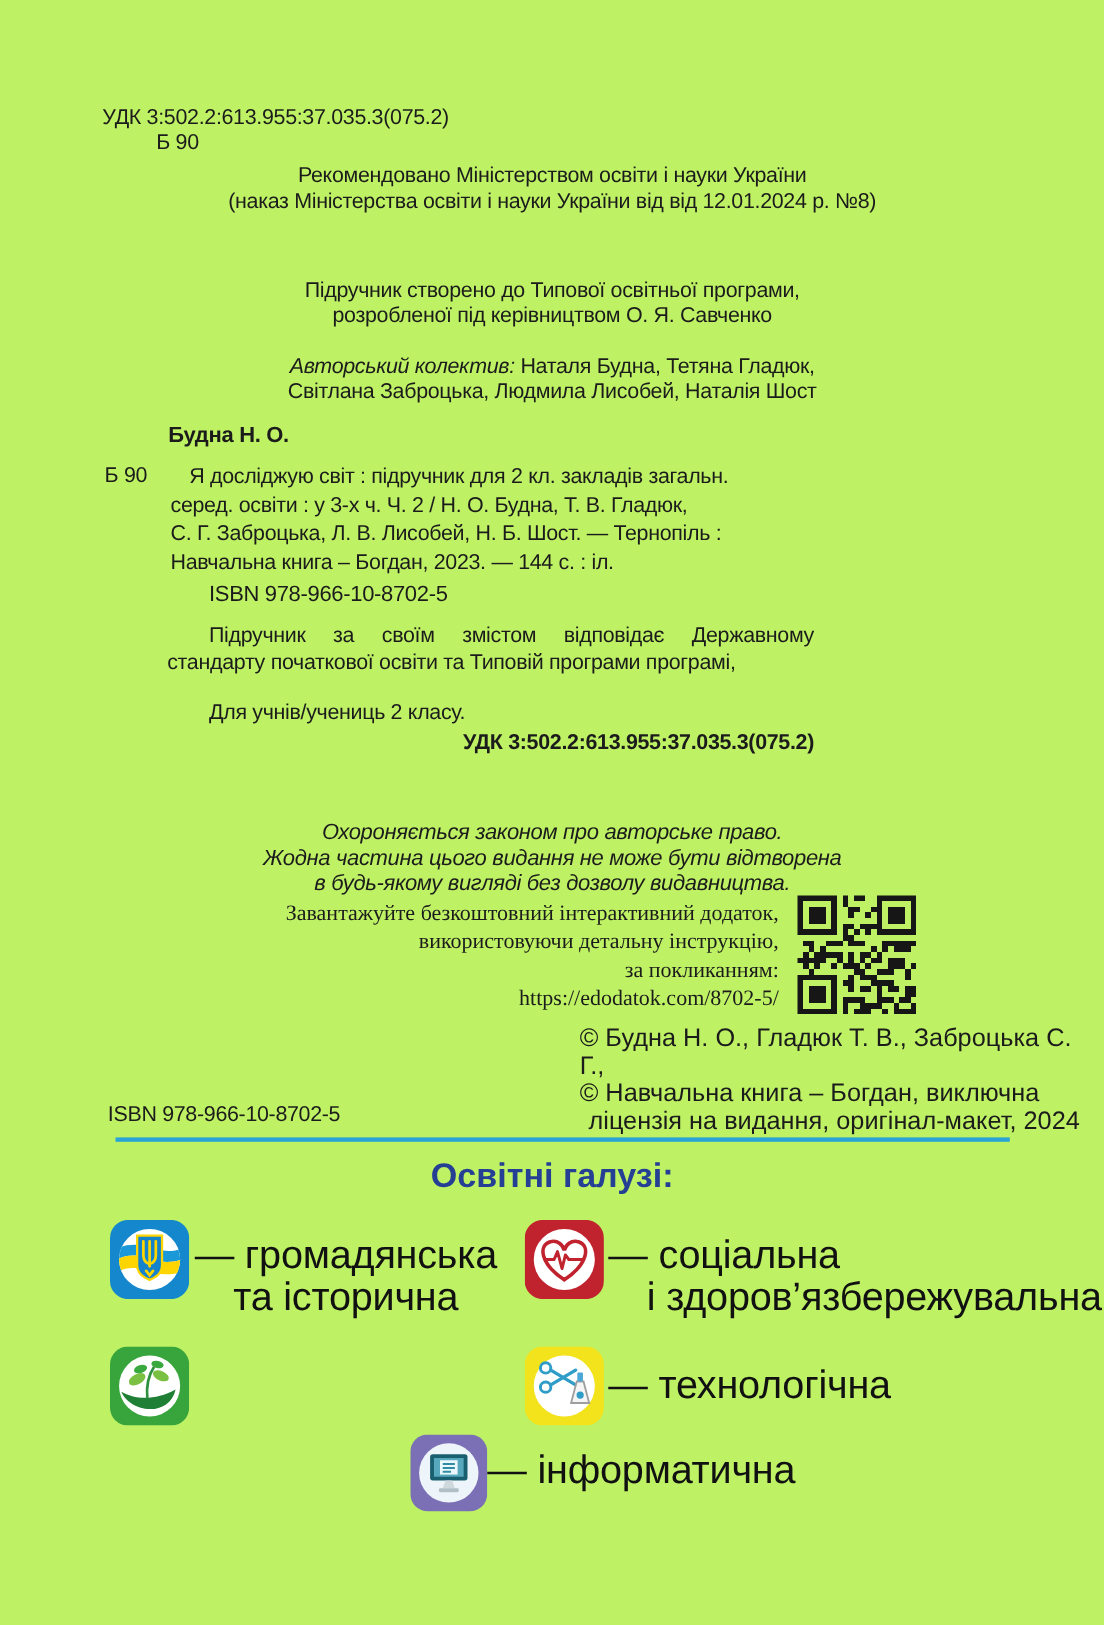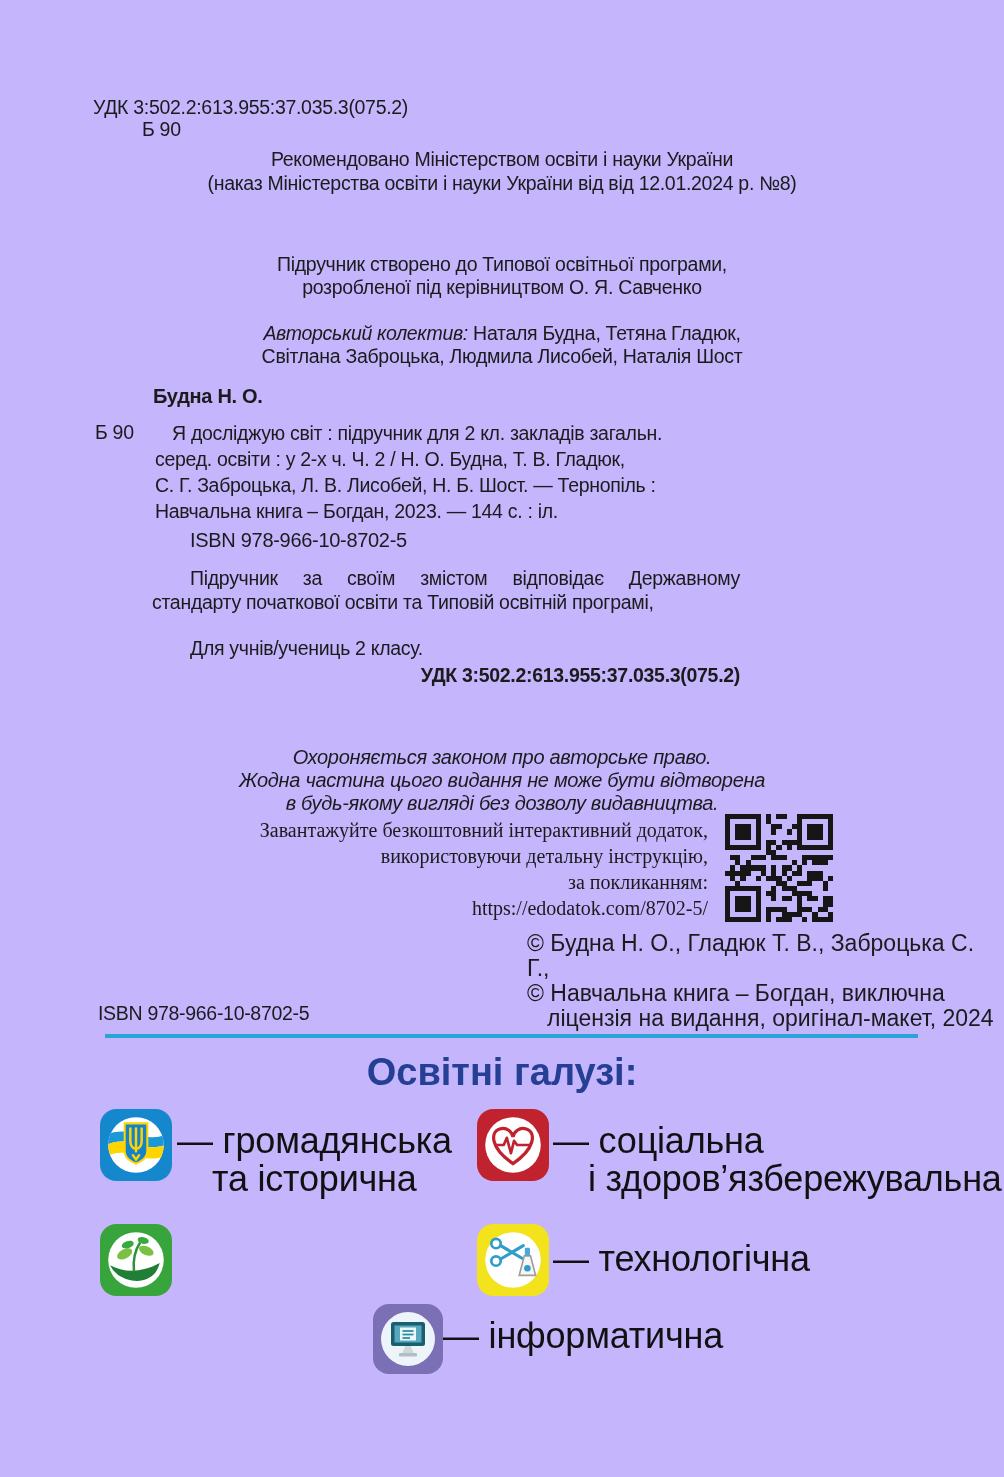--- a/index.html
+++ b/index.html
@@ -1,18 +1,18 @@
 <!DOCTYPE html>
 <html><head>
 <meta charset="utf-8">
 <style>
   * { margin:0; padding:0; box-sizing:border-box; }
   html,body { background:#ffffff; }
   .page {
-    position:relative; width:1004px; height:1477px; background:#c4b5fd;
+    position:relative; width:1004px; height:1477px; background:#bef264;
     font-family:"Liberation Sans", sans-serif; color:#1b1b1b; overflow:hidden;
   }
   .abs { position:absolute; }
   .t { font-size:19.5px; line-height:24px; letter-spacing:-0.3px; }
   .center { left:0; right:0; text-align:center; }
   .bold { font-weight:bold; }
   .ital { font-style:italic; }
 
   .rec-block div { line-height:23.5px; }
   .prog-block div { line-height:23px; }
@@ -28,25 +28,25 @@
 
   .legal-block div { line-height:23px; font-size:20px; }
 
   .app-note { width:500px; text-align:right;
     font-family:"Liberation Serif", serif; letter-spacing:0; }
   .app-note div { font-size:20px; line-height:26px; }
 
   .copy-block { width:470px; font-size:23px; }
   .copy-block div { line-height:25px; }
   .copy-indent1 { margin-left:28px; }
-  .copy-indent2 { margin-left:20px; }
+  .copy-indent2 { margin-left:8px; }
 
   .divider { height:3.5px; }
 
-  .galuzi-title { font-size:38px; font-weight:bold; letter-spacing:0; }
+  .galuzi-title { font-size:31px; font-weight:bold; letter-spacing:0; }
 
   .gicon { width:72px; height:72px; }
   .gicon svg { width:100%; height:100%; display:block; }
   .glabel { font-size:36px; letter-spacing:-0.2px; color:#111; }
   .glabel div { line-height:38px; white-space:nowrap; }
   .glabel div + div { margin-left:35px; }
 
   .qr { width:108px; height:108px; }
   .qr svg { width:100%; height:100%; display:block; }
 </style>
@@ -71,29 +71,29 @@
   <div class="abs t center auth-block" style="top:322px;">
     <div><span class="ital">Авторський колектив:</span><span> Наталя Будна, Тетяна Гладюк,</span></div>
     <div>Світлана Заброцька, Людмила Лисобей, Наталія Шост</div>
   </div>
 
   <div class="abs t bold" style="left:153px; top:384px; font-size:20px;">Будна Н. О.</div>
 
   <div class="abs t" style="left:95px; top:420px;">Б 90</div>
   <div class="abs t bib-lines" style="left:155px; top:420px; width:600px;">
       <div>Я досліджую світ : підручник для 2 кл. закладів загальн.</div>
-      <div>серед. освіти : у 2-х ч. Ч. 2 / Н. О. Будна, Т. В. Гладюк,</div>
+      <div>серед. освіти : у 3-х ч. Ч. 2 / Н. О. Будна, Т. В. Гладюк,</div>
       <div>С. Г. Заброцька, Л. В. Лисобей, Н. Б. Шост. — Тернопіль :</div>
       <div>Навчальна книга – Богдан, 2023. — 144 с. : іл.</div>
     </div>
   <div class="abs t" style="left:190px; top:528px; font-size:20px;">ISBN 978-966-10-8702-5</div>
 
   <div class="abs t std-note" style="left:152px; top:566px;">
       <div>Підручник за своїм змістом відповідає Державному</div>
-      <div>стандарту початкової освіти та Типовій освітній програмі,</div>
+      <div>стандарту початкової освіти та Типовій програми програмі,</div>
     </div>
   <div class="abs t" style="left:190px; top:636px;">Для учнів/учениць 2 класу.</div>
   <div class="abs t bold" style="left:152px; top:663px; width:588px; text-align:right;">УДК 3:502.2:613.955:37.035.3(075.2)</div>
 
   <div class="abs t center ital legal-block" style="top:746px;">
       <div>Охороняється законом про авторське право.</div>
       <div>Жодна частина цього видання не може бути відтворена</div>
       <div>в будь-якому вигляді без дозволу видавництва.</div>
     </div>
 

